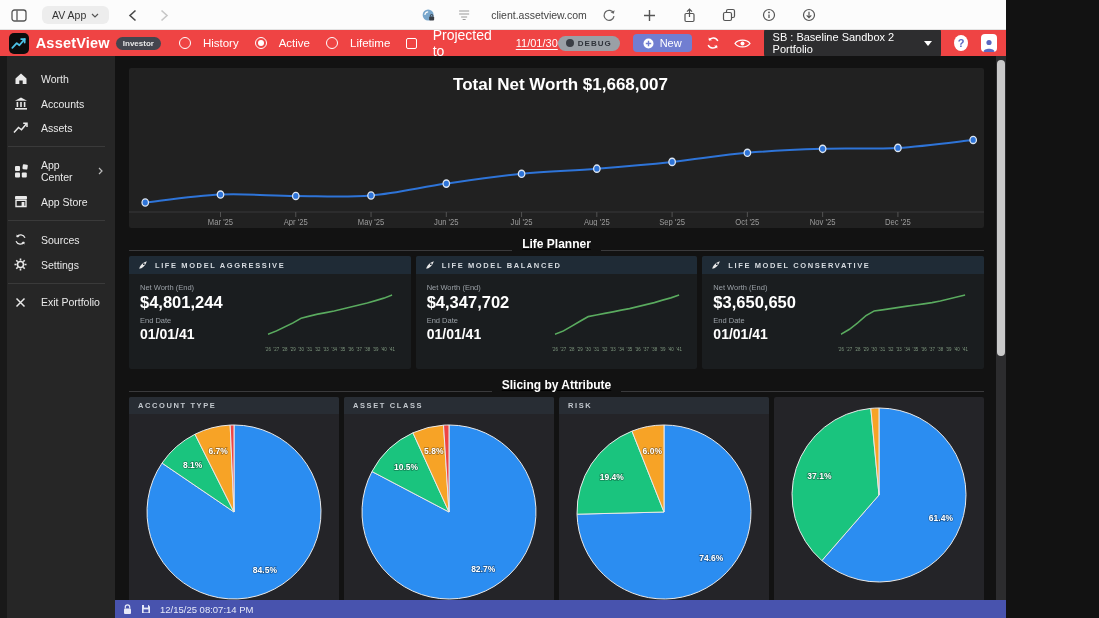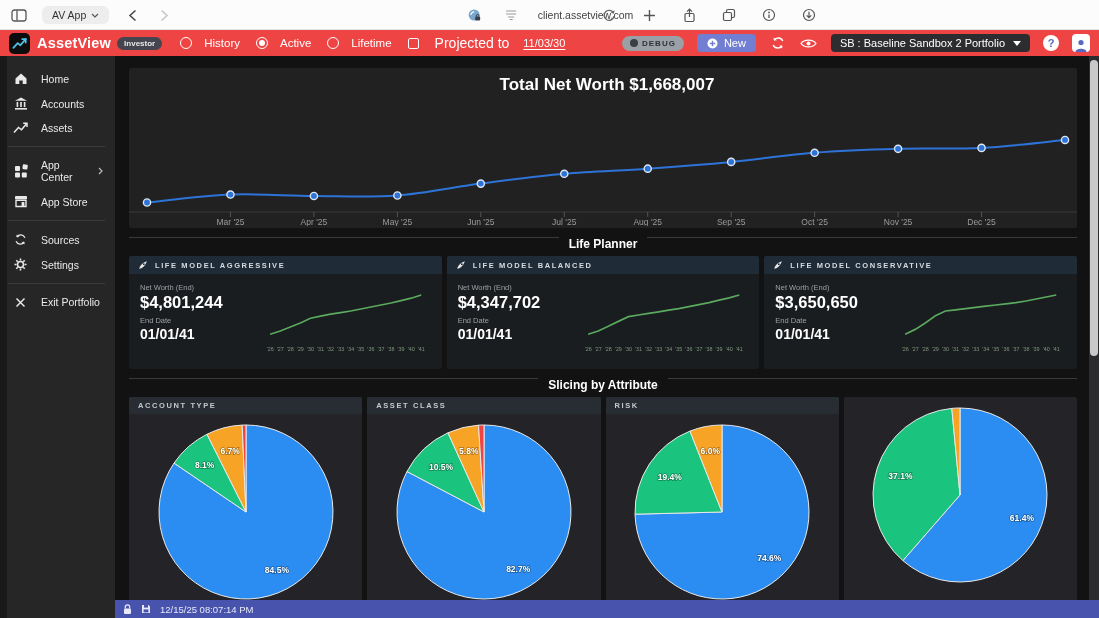--- a/index.html
+++ b/index.html
@@ -1,18 +1,18 @@
 <!DOCTYPE html>
 <html><head>
 <meta charset="utf-8">
 <style>
   * { box-sizing: border-box; margin: 0; padding: 0; }
   html,body { width:1099px; height:618px; overflow:hidden; background:#121212;
     font-family:"Liberation Sans","DejaVu Sans",sans-serif; }
-  .screen { width:1099px; height:618px; display:flex; flex-direction:column; }
+  .screen { width:1006px; height:618px; display:flex; flex-direction:column; }
 
   
   .browser-bar { height:30px; background:#fcfcfc; position:relative; flex:0 0 30px;
     border-bottom:1px solid #e3e3e3; }
   .bb-group { position:absolute; top:0; height:30px; display:flex; align-items:center; gap:14px; }
   .bb-left { left:10px; }
   .bb-center { left:50%; transform:translateX(-50%); gap:18px; }
   .bb-right { left:600px; gap:0; }
   .bb-right .bicon { margin-right:22px; }
   .bicon { display:inline-flex; align-items:center; justify-content:center; width:18px; height:18px; }
@@ -61,21 +61,21 @@
   .side-div { border-top:1px solid #3a3a3a; margin:6px 10px 6px 8px; }
 
   .main-col { flex:1; position:relative; display:flex; flex-direction:column; min-width:0; }
   .content { flex:1; background:#121212; padding:12px 22px 0 14px; overflow:hidden; }
 
   .networth-panel { position:relative; height:160px; background:#212121; border-radius:2px; }
   .networth-title { position:absolute; top:7px; left:8px; right:0; text-align:center;
     color:#fff; font-size:17px; font-weight:bold; }
   .networth-svg { position:absolute; left:0; right:0; bottom:2px; width:100%; height:126px; }
 
-  .section-head { display:flex; align-items:flex-start; gap:10px; margin:9px 0 5px 0; }
+  .section-head { display:flex; align-items:flex-end; gap:10px; margin:9px 0 5px 0;text-decoration:underline; }
   .section-head .rule { flex:1; height:1px; background:#3a3a3c; }
   .section-title { color:#fff; font-size:12px; font-weight:bold; }
 
   .cards-row { display:flex; gap:5px; }
   .card { flex:1; background:#1a1d1f; border-radius:2px; overflow:hidden; }
   .card-head { background:#1f2b36; color:#d6dbe0; font-size:7.5px; font-weight:bold;
     letter-spacing:1.6px; padding:4px 9px; display:flex; align-items:center; gap:7px; }
   .card-body { display:flex; padding:7px 10px 4px 11px; gap:6px; }
   .card-stats { flex:0 0 112px; }
   .stat-label { color:#9aa0a6; font-size:7.5px; margin-top:2px; }
@@ -202,21 +202,21 @@
       </span>
       <span class="mode" id="mode-2">
         <span class="radio"></span>
         <span>Lifetime</span>
       </span>
     </div>
     <span class="proj-group">
       <span class="checkbox"></span>
       <span>Projected to</span>
     </span>
-    <span class="date-link">11/03/30</span>
+    <span class="date-link">11/01/30</span>
     <div class="hdr-right">
       <span class="debug-pill">
         <span class="debug-dot"></span>
         <span>DEBUG</span>
       </span>
       <span class="new-btn">
         <svg width="11" height="11" viewBox="0 0 11 11">
             <circle cx="5.5" cy="5.5" r="5" fill="#fff"></circle>
             <path d="M5.5 2.8 V8.2 M2.8 5.5 H8.2" stroke="#717ed1" stroke-width="1.4"></path>
           </svg>
@@ -251,21 +251,21 @@
   </div>
 
   <div class="app-body">
     <nav class="sidebar">
       <div class="side-item">
         <span class="sicon">
             <svg width="14" height="13" viewBox="0 0 14 13">
               <path d="M1.5 6.5 L7 1.5 L12.5 6.5 V12 H8.7 V8.4 H5.3 V12 H1.5 Z" fill="#e9e9e9"></path>
             </svg>
           </span>
-        <span>Home</span>
+        <span>Worth</span>
       </div>
       <div class="side-item">
         <span class="sicon">
             <svg width="14" height="13" viewBox="0 0 14 13">
               <path d="M7 0.5 L13 3.8 H1 Z" fill="#e9e9e9"></path>
               <rect x="2.6" y="5" width="1.6" height="5" fill="#e9e9e9"></rect>
               <rect x="6.2" y="5" width="1.6" height="5" fill="#e9e9e9"></rect>
               <rect x="9.8" y="5" width="1.6" height="5" fill="#e9e9e9"></rect>
               <rect x="1" y="11" width="12" height="1.6" fill="#e9e9e9"></rect>
             </svg>

